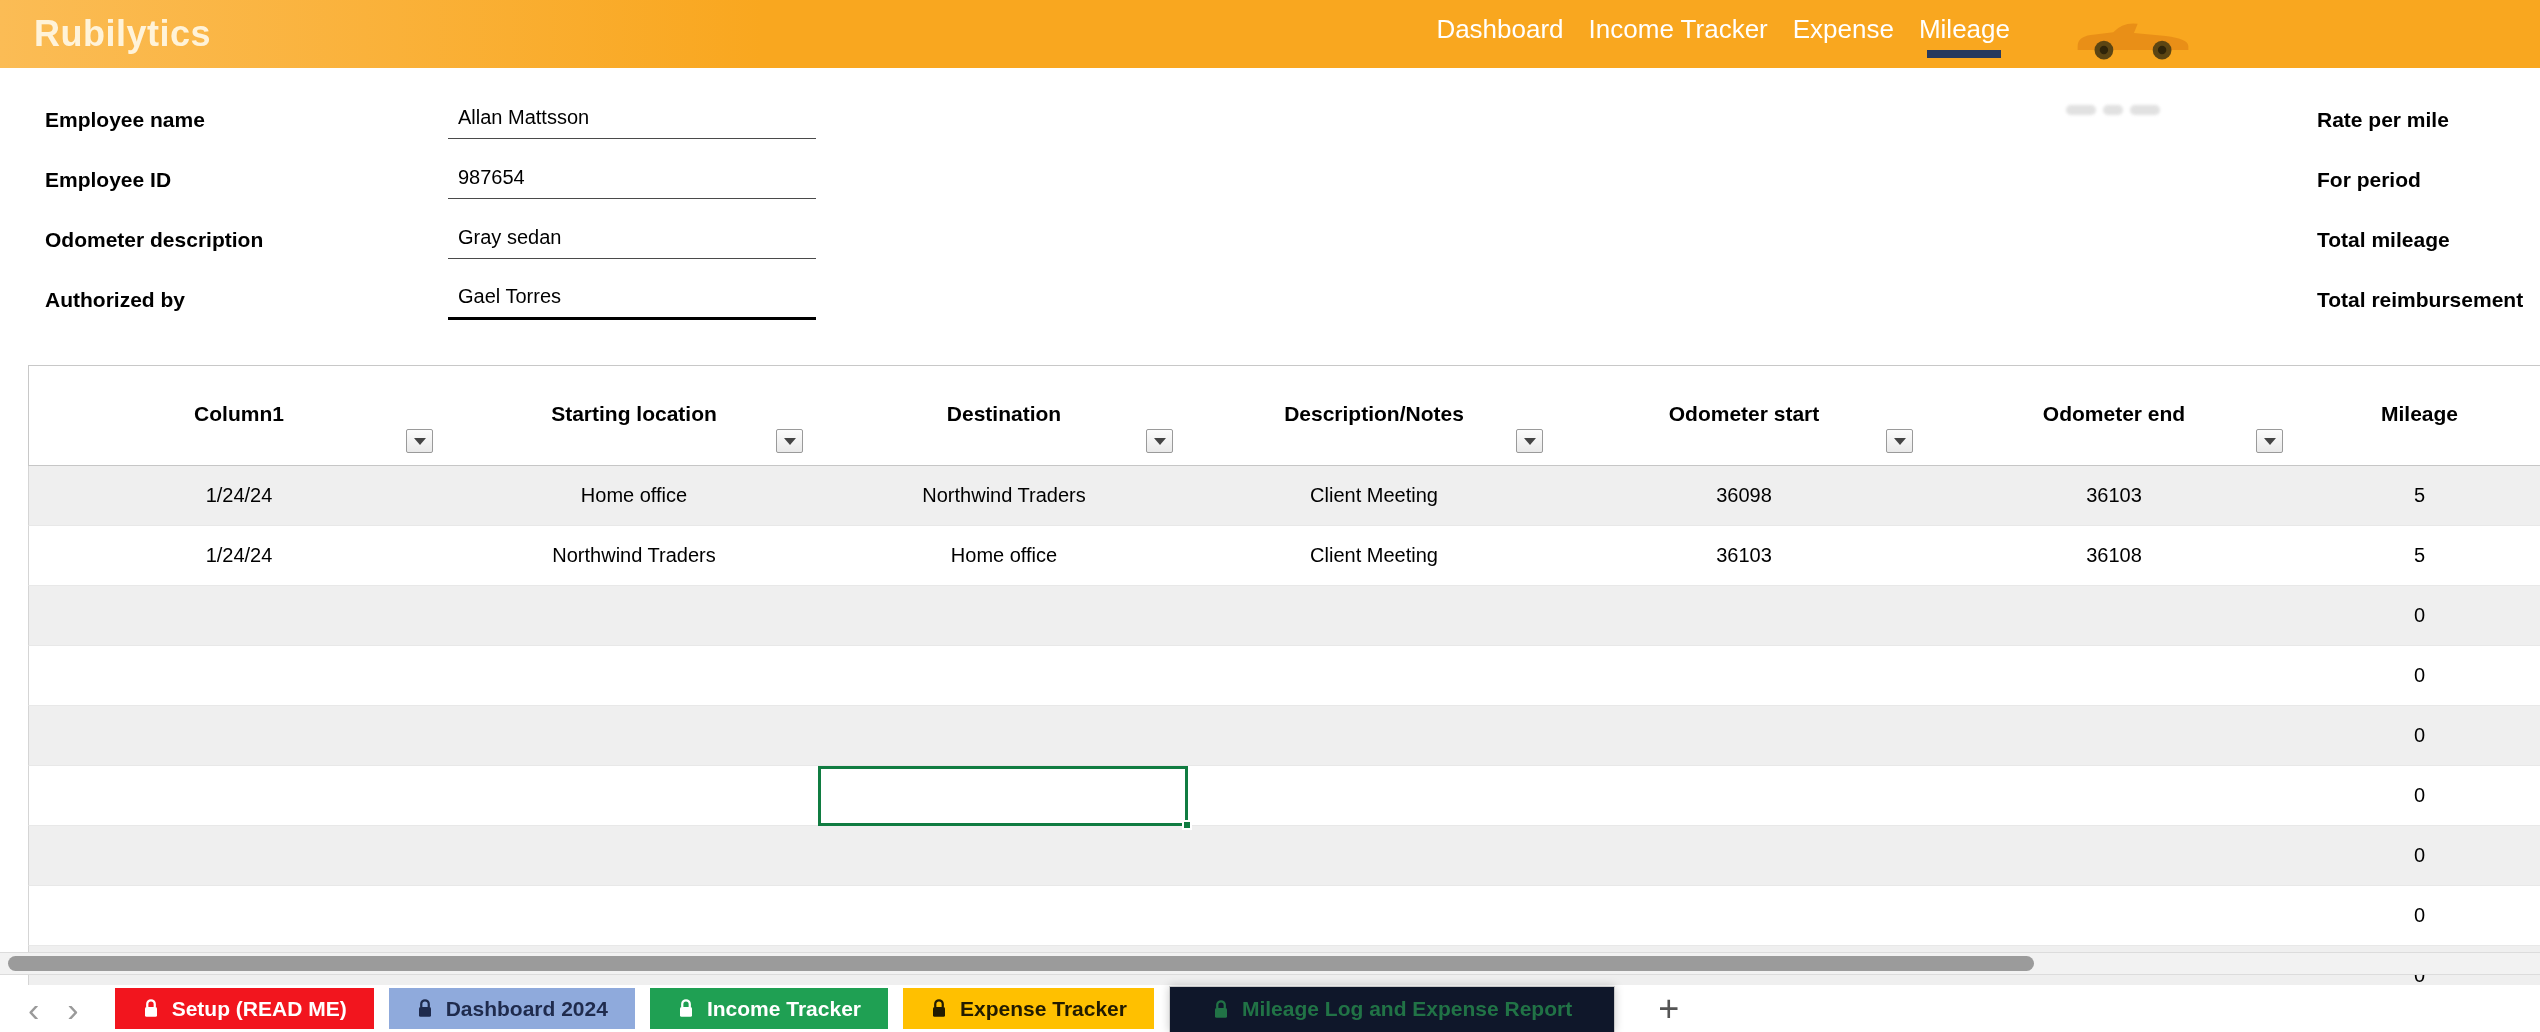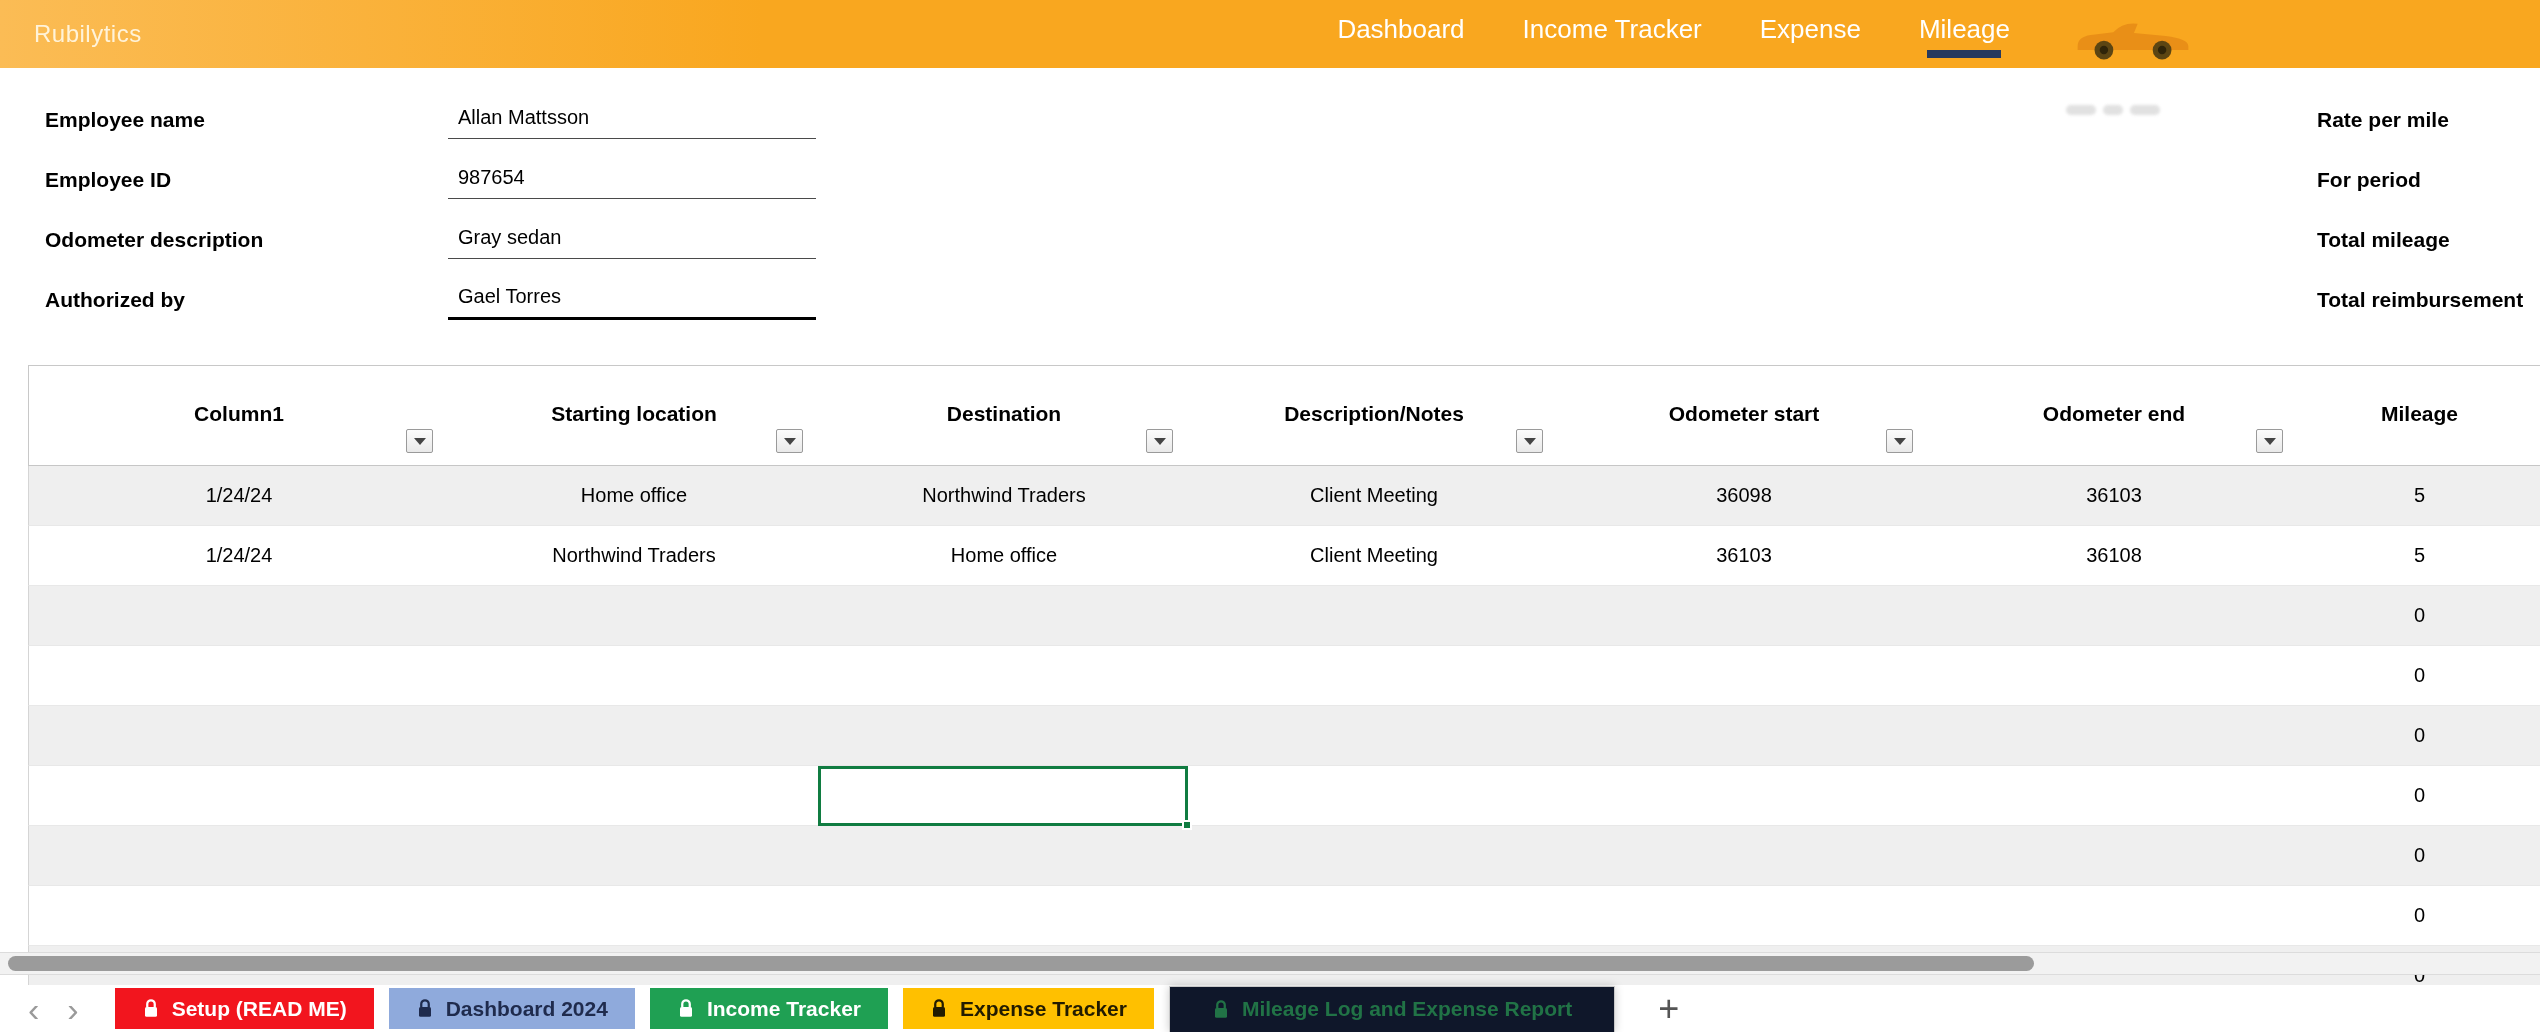--- a/index.html
+++ b/index.html
@@ -16,25 +16,25 @@
     background:#FFFFFF;font-family:"Liberation Sans",sans-serif;color:#000;
   }
 
   
   .topbar{
     position:absolute;left:0;top:0;width:2540px;height:68px;
     background:linear-gradient(90deg,var(--header-orange-light) 0%,var(--header-orange) 30%,var(--header-orange) 100%);
   }
   .brand{
     position:absolute;left:34px;top:0;line-height:68px;
-    font-size:24px;font-weight:400;color:rgba(255,246,224,0.95);letter-spacing:0.5px;
+    font-size:36px;font-weight:700;color:rgba(255,246,224,0.95);letter-spacing:0.5px;
   }
   .top-nav{
     position:absolute;right:530px;top:0;height:58px;
-    display:flex;align-items:center;gap:58px;
+    display:flex;align-items:center;gap:25px;
   }
   .nav-item{position:relative;color:#FFFFFF;font-size:26px;cursor:pointer;white-space:nowrap;}
   .nav-underline{
     position:absolute;left:50%;transform:translateX(-50%);bottom:-13px;
     width:74px;height:8px;background:var(--active-underline);
   }
   .car{position:absolute;left:2072px;top:8px;}
 
   
   .faint-artifact{

